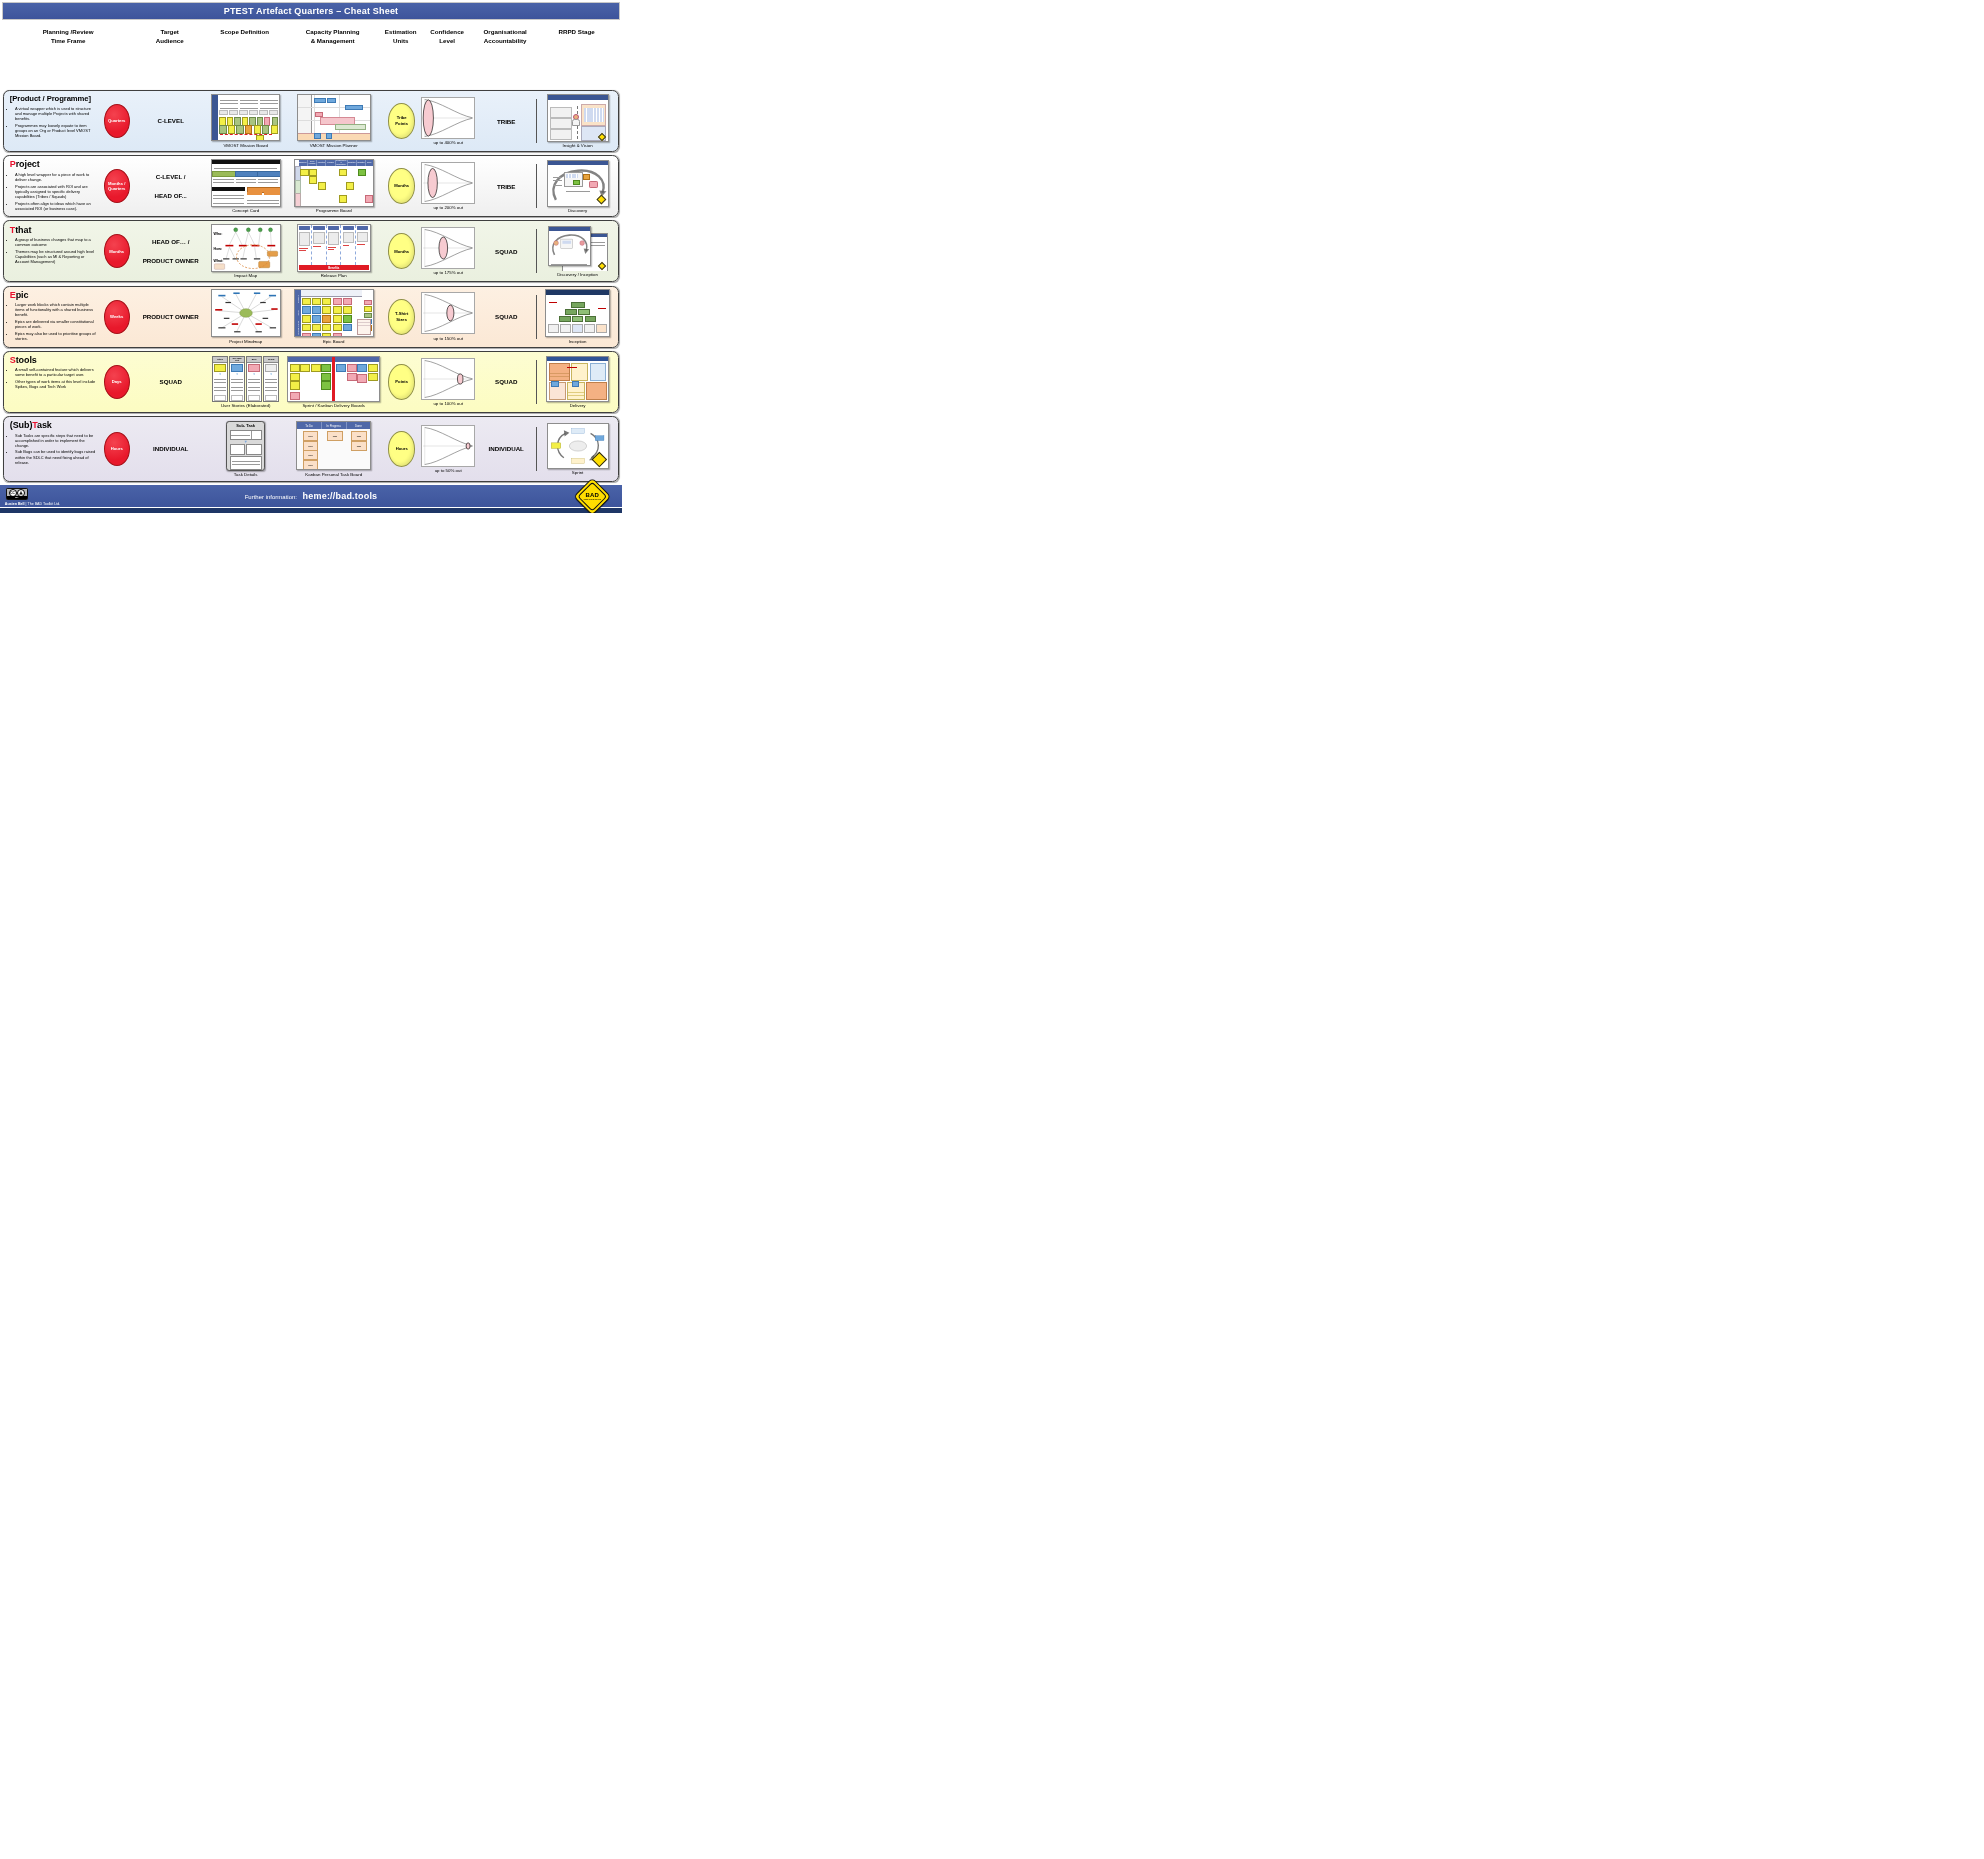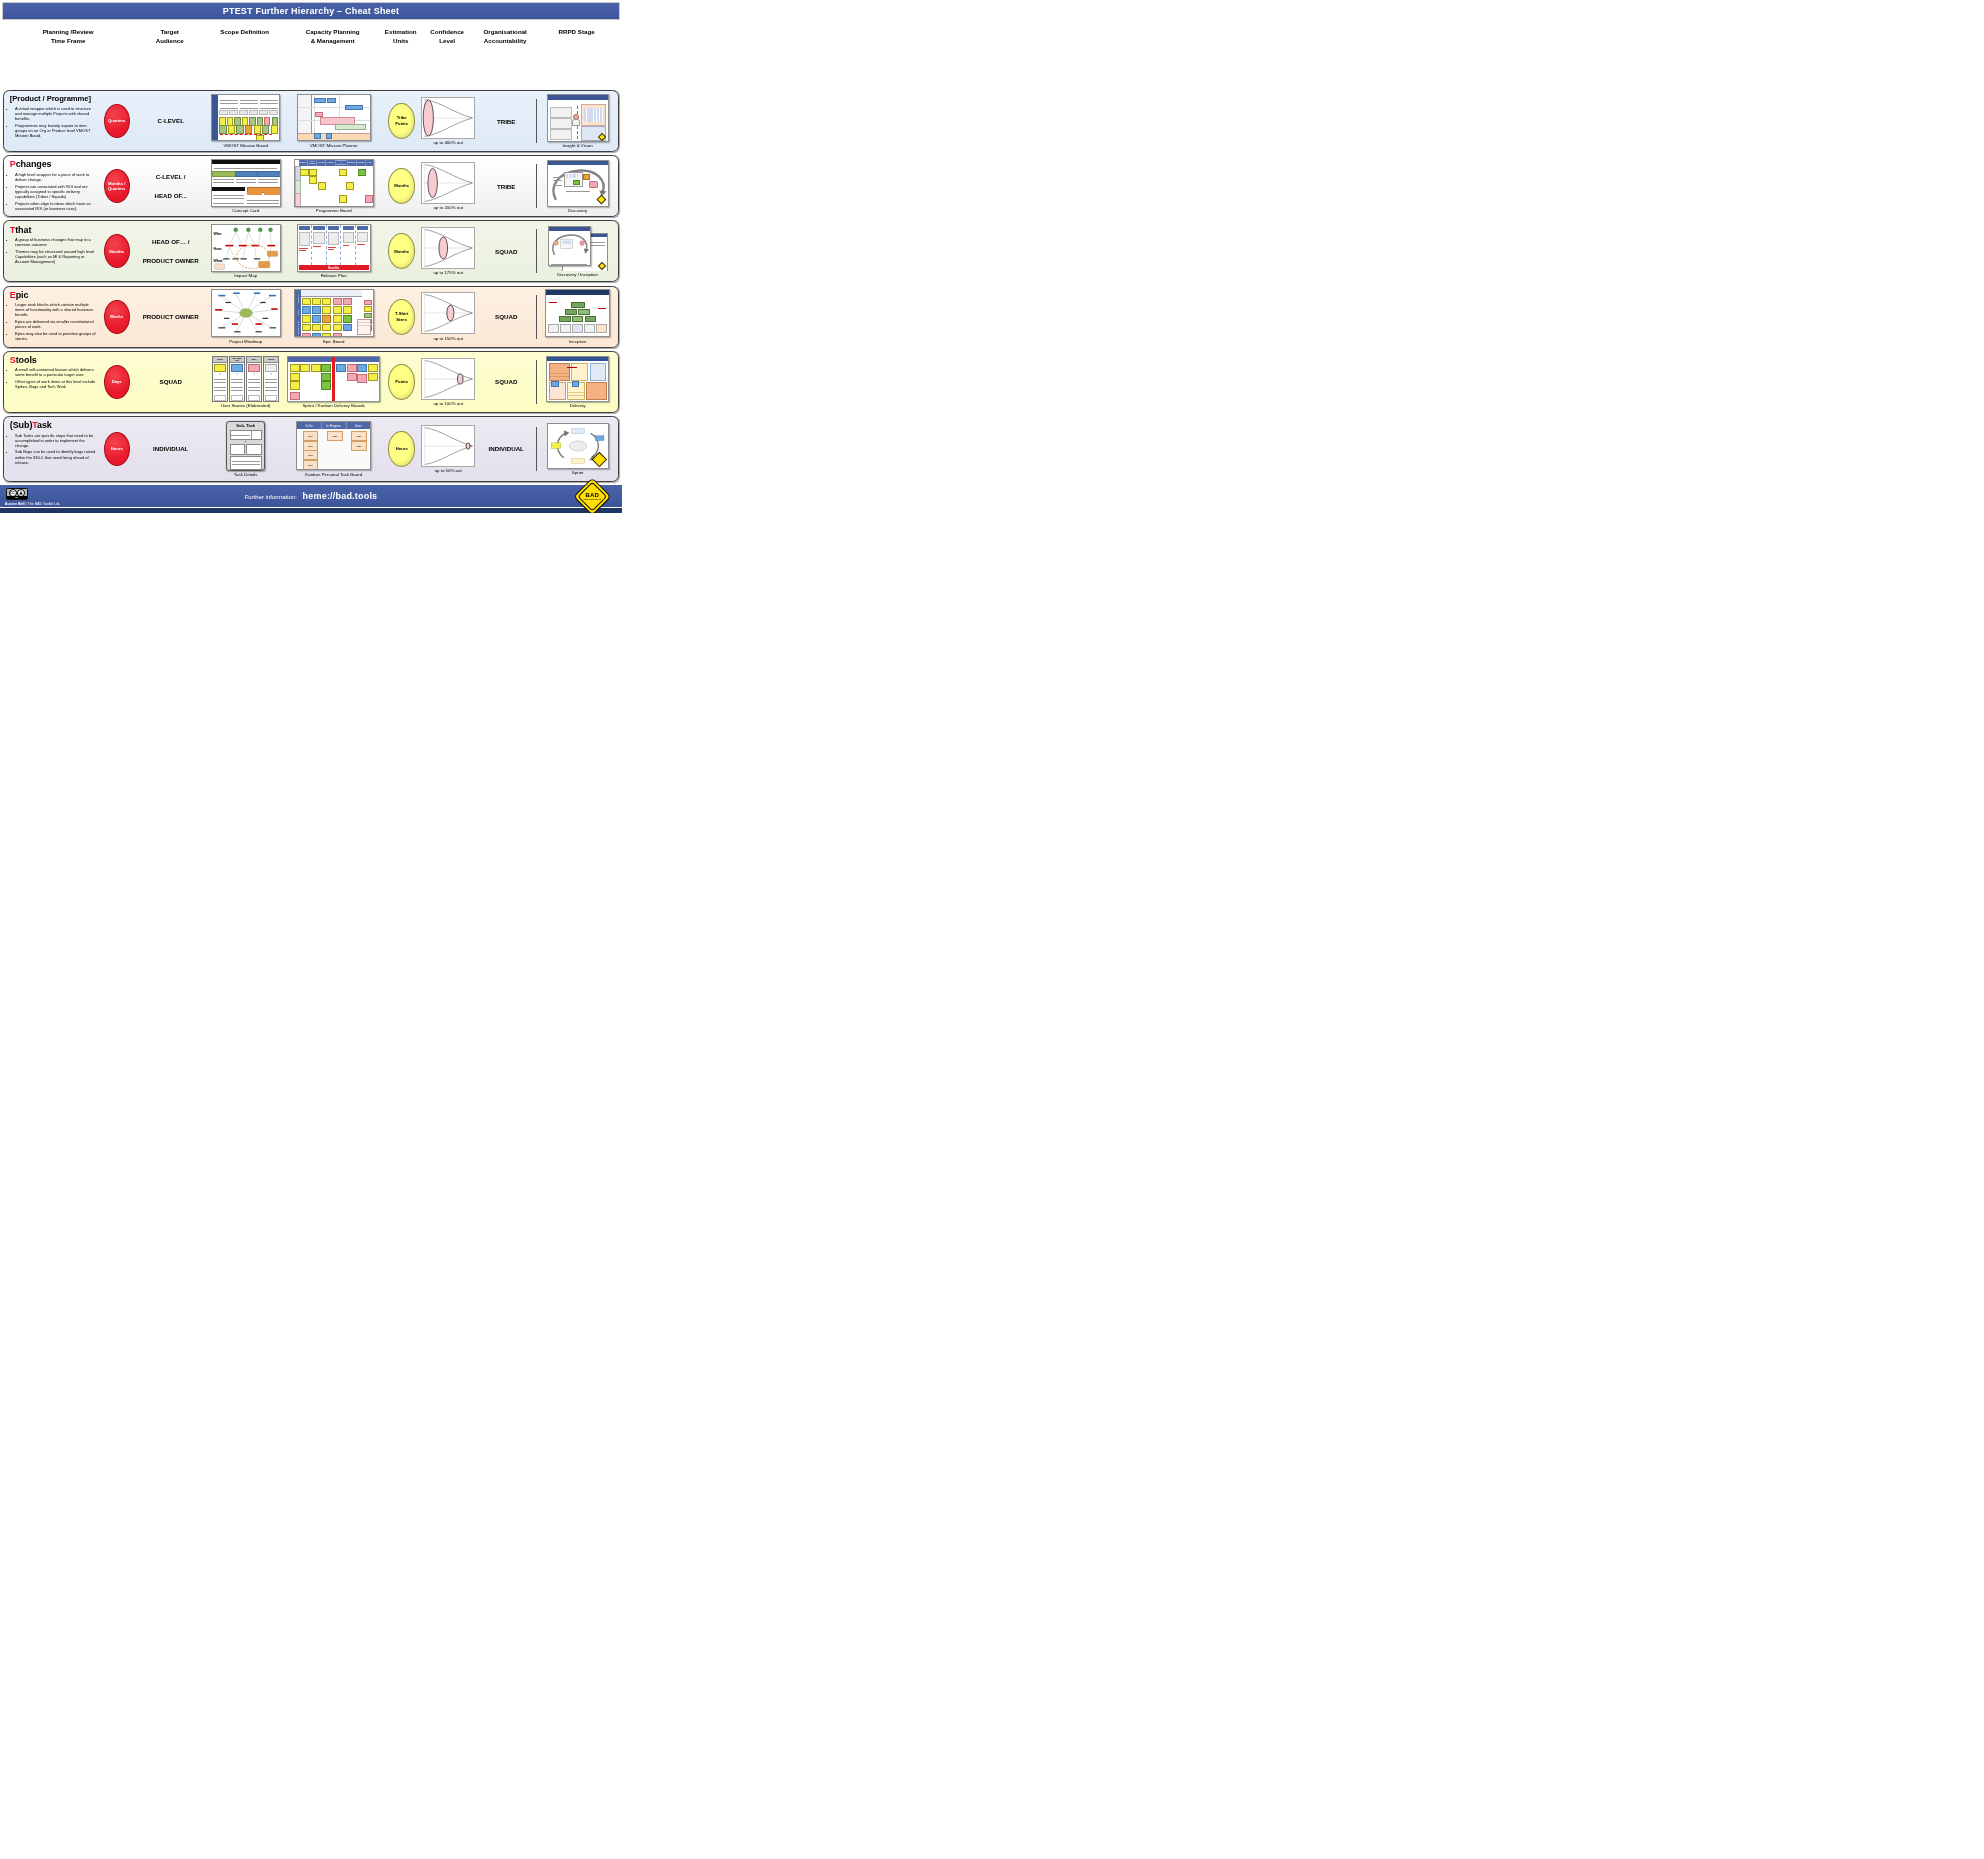--- a/index.html
+++ b/index.html
@@ -63,21 +63,21 @@
   .minihead{font-size:1.8px;line-height:1.05;display:flex;align-items:center;justify-content:center;text-align:center;overflow:hidden;}
   .vline{border-left:0.4px dashed #8FAADC;}
   .person{width:4px;height:4px;position:relative;}
   .person::before{content:"";position:absolute;left:1.2px;top:0;width:1.6px;height:1.6px;border-radius:50%;background:#000;}
   .person::after{content:"";position:absolute;left:0.4px;top:1.8px;width:3.2px;height:2px;border-radius:1.6px 1.6px 0 0;background:#000;}
 </style>
 </head>
 <body>
 
 <header class="titlebar">
-  <h1>PTEST Further Hierarchy – Cheat Sheet</h1>
+  <h1>PTEST Artefact Quarters – Cheat Sheet</h1>
 </header>
 
 <div class="grid colheads">
   <div class="colhead ch1">
       <span>Planning /Review</span>
       <span>Time Frame</span>
     </div>
   <div class="colhead ch2">
       <span>Target</span>
       <span>Audience</span>
@@ -213,21 +213,21 @@
       <div class="abs" style="right:3.2px;top:12.7px;width:20px;height:14.3px;background-image:repeating-linear-gradient(90deg,#cfdaf0 0 2.4px,#fff 2.4px 3.2px),repeating-linear-gradient(180deg,#cfdaf0 0 2px,#fff 2px 2.8px);"></div>
       <div class="abs" style="right:1.6px;top:31px;width:23px;height:12.7px;background:#dde6f5;border:0.4px solid #aab;"></div>
       <div class="abs" style="right:2.4px;bottom:0.8px;width:4px;height:4px;background:#FFDE00;border:0.4px solid #333;transform:rotate(45deg);"></div>
     </div>
     <div class="caption">Insight &amp; Vision</div>
   </div>
 </section>
 
 <section class="grid row row2">
   <div class="textblock">
-    <h2><span></span><span class="red">P</span><span>changes</span></h2>
+    <h2><span></span><span class="red">P</span><span>roject</span></h2>
     <ul class="bullets">
       <li>A high level wrapper for a piece of work to deliver change.</li>
       <li>Projects are associated with ROI and are typically assigned to specific delivery capabilities (Tribes / Squads)</li>
       <li>Projects often align to ideas which have an associated ROI (or business case).</li>
     </ul>
   </div>
   <div class="cell">
       <div class="tf-ellipse">
         <span>Months /</span>
         <span>Quarters</span>

